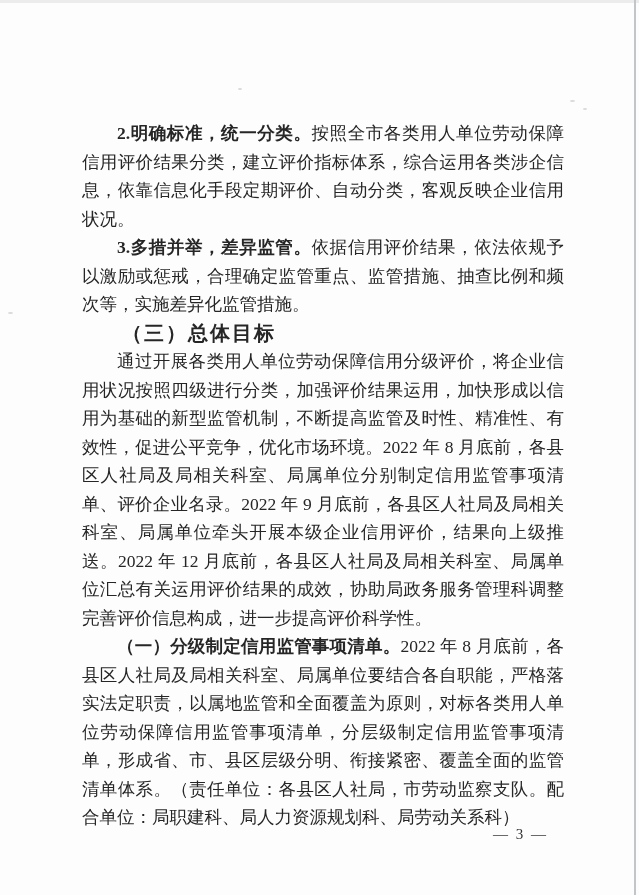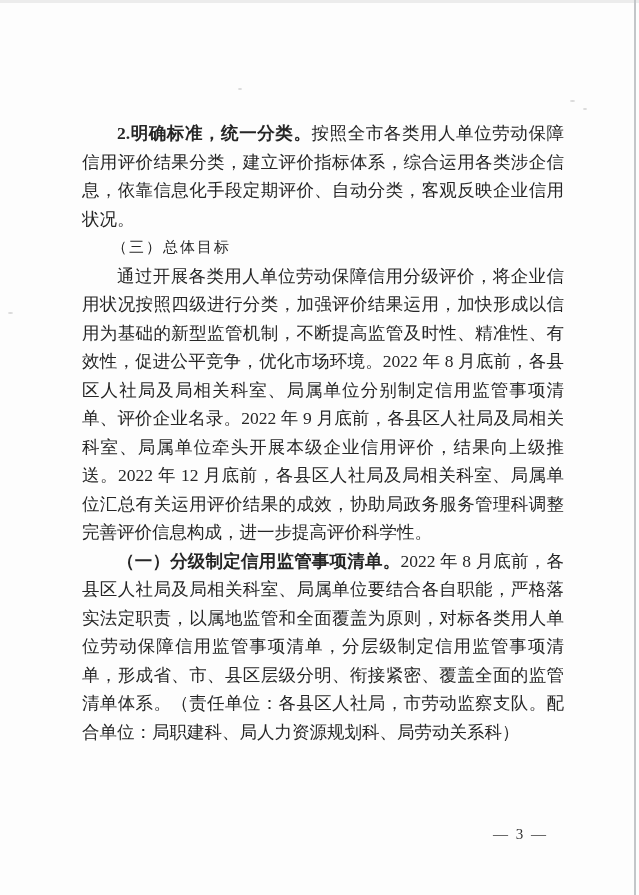--- a/index.html
+++ b/index.html
@@ -52,23 +52,23 @@
   }
   .para {
     margin: 0;
     text-indent: 2em;
   }
   .para .lead {
     font-weight: bold;
   }
   .section-heading {
     margin: 0;
-    font-size: 15px;
+    font-size: 20px;
     line-height: 28.5px;
-    font-weight: normal;
+    font-weight: bold;
     text-indent: 2em;
     letter-spacing: 2px;
   }
   .chapter-heading {
     margin: 0;
     font-family: "Liberation Sans", "DejaVu Sans", sans-serif;
     font-size: 18px;
     line-height: 28.5px;
     font-weight: bold;
     text-indent: 1.9em;
@@ -94,20 +94,21 @@
   <div class="scan-edge-right"></div>
   <div class="speck s1"></div>
   <div class="speck s2"></div>
   <div class="speck s3"></div>
   <div class="speck s4"></div>
 
   <div class="content">
 
     <p class="para"><span class="lead">2.明确标准，统一分类。</span><span>按照全市各类用人单位劳动保障信用评价结果分类，建立评价指标体系，综合运用各类涉企信息，依靠信息化手段定期评价、自动分类，客观反映企业信用状况。</span></p>
 
+    <p class="para"><span class="lead">3.多措并举，差异监管。</span><span>依据信用评价结果，依法依规予以激励或惩戒，合理确定监管重点、监管措施、抽查比例和频次等，实施差异化监管措施。</span></p>
 
     <h3 class="section-heading">（三）总体目标</h3>
 
     <p class="para"><span>通过开展各类用人单位劳动保障信用分级评价，将企业信用状况按照四级进行分类，加强评价结果运用，加快形成以信用为基础的新型监管机制，不断提高监管及时性、精准性、有效性，促进公平竞争，优化市场环境。2022 年 8 月底前，各县区人社局及局相关科室、局属单位分别制定信用监管事项清单、评价企业名录。2022 年 9 月底前，各县区人社局及局相关科室、局属单位牵头开展本级企业信用评价，结果向上级推送。2022 年 12 月底前，各县区人社局及局相关科室、局属单位汇总有关运用评价结果的成效，协助局政务服务管理科调整完善评价信息构成，进一步提高评价科学性。</span></p>
 
 
     <p class="para"><span class="lead">（一）分级制定信用监管事项清单。</span><span>2022 年 8 月底前，各县区人社局及局相关科室、局属单位要结合各自职能，严格落实法定职责，以属地监管和全面覆盖为原则，对标各类用人单位劳动保障信用监管事项清单，分层级制定信用监管事项清单，形成省、市、县区层级分明、衔接紧密、覆盖全面的监管清单体系。（责任单位：各县区人社局，市劳动监察支队。配合单位：局职建科、局人力资源规划科、局劳动关系科）</span></p>
 
   </div>
 

